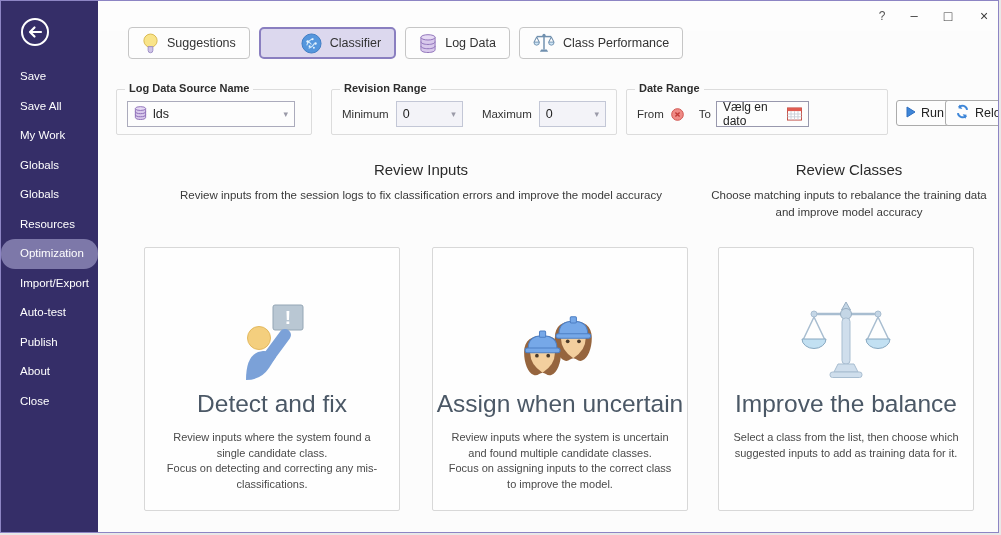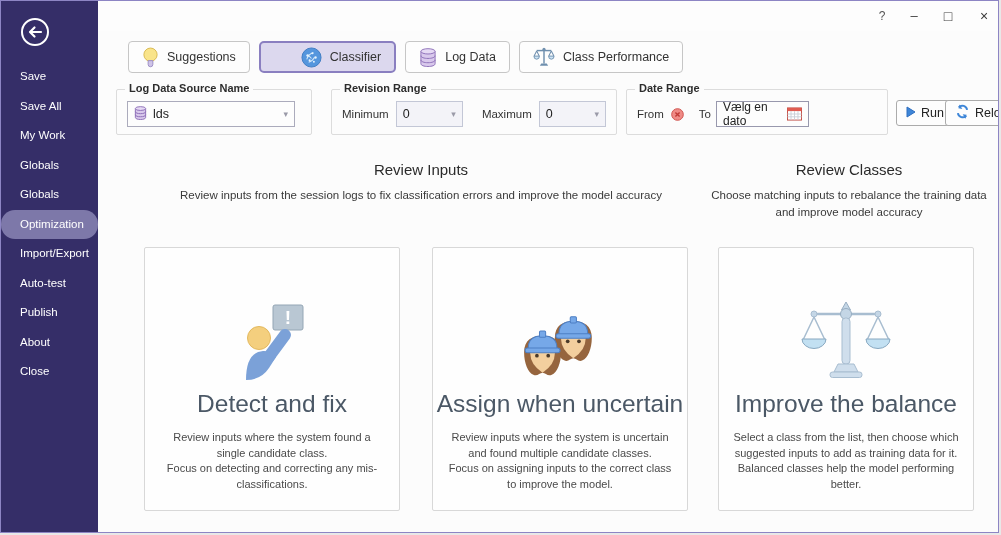--- a/index.html
+++ b/index.html
@@ -16,21 +16,21 @@
   .nav-item { height:29.5px; line-height:29.5px; padding-left:19px; color:#ffffff; font-size:11.5px; cursor:pointer; white-space:nowrap; }
   .nav-item.active { background:#7d78a9;border-radius:14px; }
   
   .titlebar { position:absolute; left:97px; top:0; right:0; height:30px; background:#fdfdfd; }
   .wc { position:absolute; top:2px; width:30px; height:26px; line-height:26px; text-align:center; color:#3c3c3c; font-size:13px; cursor:pointer; }
   .wc-help  { left:769px; font-size:12px; color:#555; }
   .wc-min   { left:801px; }
   .wc-max   { left:835px; font-size:14px; }
   .wc-close { left:871px; font-size:14px; }
   
-  .tabs { position:absolute; left:127px; top:40px; display:flex; gap:9px; }
+  .tabs { position:absolute; left:127px; top:26px; display:flex; gap:9px; }
   .tab { display:flex; align-items:center; gap:8px; height:32px; padding:0 13px;
          background:#fdfdfd; border:1px solid #c6c6c6; border-radius:4px;
          font-size:12.5px; color:#333; cursor:pointer; }
   .tab.active { background:#dcd8ee; border:2px solid #8a7fc0; border-radius:5px;padding-left:40px; }
   .tab .ticon { display:flex; align-items:center; }
   
   .group { position:absolute; height:46px; border:1px solid #dcdcdc; border-radius:2px; background:transparent; }
   .group-label { position:absolute; top:-8px; left:8px; padding:0 4px; background:#fcfcfc;
                  font-size:11px; font-weight:bold; color:#2d2d2d; white-space:nowrap; }
   .group-row { position:absolute; left:0; right:0; top:0; bottom:0; display:flex; align-items:center; padding:4px 10px 0 10px; gap:6px; }
@@ -79,20 +79,21 @@
           <path d="M21 15 H10.5 M14.5 10.5 L10 15 L14.5 19.5" stroke="#ffffff" stroke-width="2.2" fill="none" stroke-linecap="round" stroke-linejoin="round"></path>
         </svg>
       </span>
     </div>
     <div class="nav">
       <div class="nav-item">Save</div>
       <div class="nav-item">Save All</div>
       <div class="nav-item">My Work</div>
       <div class="nav-item">Globals</div>
       <div class="nav-item">Globals</div>
+      <div class="nav-item">Resources</div>
       <div class="nav-item active">Optimization</div>
       <div class="nav-item">Import/Export</div>
       <div class="nav-item">Auto-test</div>
       <div class="nav-item">Publish</div>
       <div class="nav-item">About</div>
       <div class="nav-item">Close</div>
     </div>
   </div>
 
   <div class="tabs">
@@ -302,17 +303,16 @@
         <path d="M2 41 a12 9.5 0 0 0 24 0 z" fill="#c2e0f2" stroke="#88a8c0"></path>
         <path d="M78 19 L67.5 41 M78 19 L88.5 41" stroke="#a8bdd0" stroke-width="1.5" fill="none"></path>
         <path d="M66 41 a12 9.5 0 0 0 24 0 z" fill="#c2e0f2" stroke="#88a8c0"></path>
         <path d="M38 66 h16 l4 8 h-24 z" fill="#cfdeec" stroke="#a8bdd0"></path>
         <rect x="30" y="74" width="32" height="5.5" rx="2.5" fill="#cfdeec" stroke="#a8bdd0"></rect>
       </svg>
     </div>
     <div class="ctitle">Improve the balance</div>
     <div class="cdesc">
       <div>Select a class from the list, then choose which suggested inputs to add as training data for it.</div>
-      <div>Balanced classes help the model performing better.</div>
     </div>
   </div>
 
 </div>
 
 </body></html>

